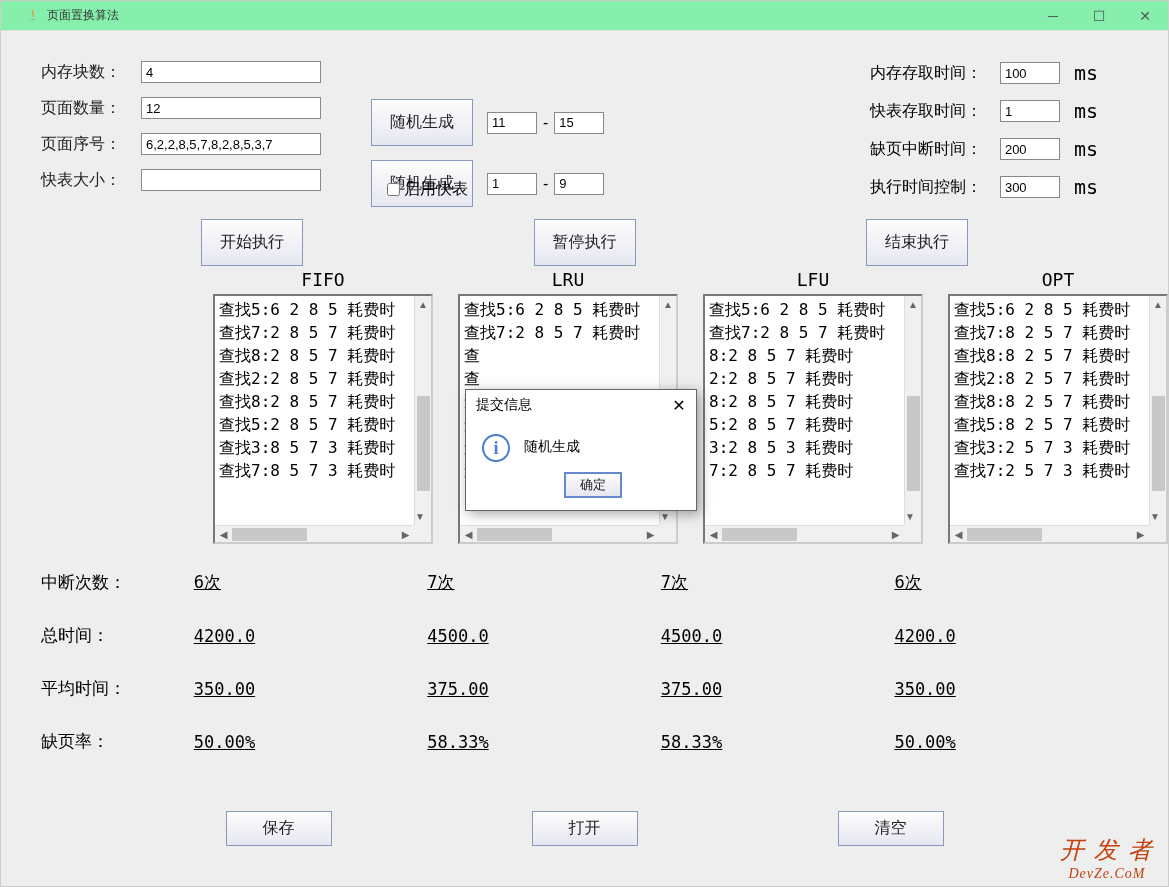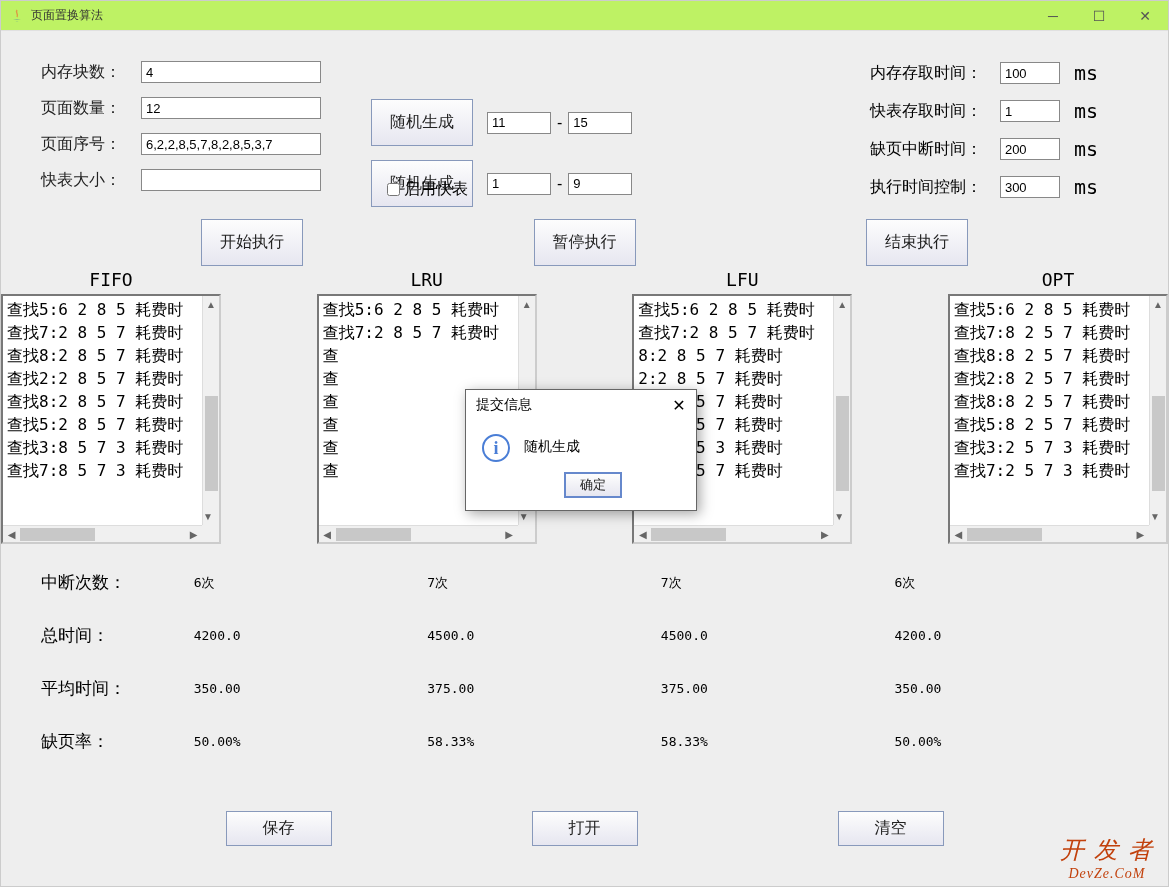--- a/index.html
+++ b/index.html
@@ -1,53 +1,53 @@
 <!DOCTYPE html>
 <html><head>
 <meta charset="utf-8">
 <style>
 * { box-sizing: border-box; margin: 0; padding: 0; }
 body { font-family: "Microsoft YaHei", SimSun, sans-serif; background: #fff; width: 1169px; height: 887px; overflow: hidden; position: relative; }
 .window { width: 1169px; height: 887px; border: 1px solid #ccc; background: #fff; }
-.titlebar { height: 30px; background: #bef264; border-bottom: 1px solid #e0e0e0; display: flex; align-items: center; padding-left: 8px; position: relative; }
+.titlebar { height: 30px; background: #86efac; border-bottom: 1px solid #e0e0e0; display: flex; align-items: center; padding-left: 24px; position: relative; }
 .titlebar .java-icon { width: 16px; height: 16px; margin-right: 6px; display: inline-flex; align-items: center; justify-content: center; }
 .titlebar .title-text { font-size: 12px; color: #333; }
 .title-controls { position: absolute; right: 0; top: 0; display: flex; }
 .title-controls div { width: 46px; height: 30px; display: flex; align-items: center; justify-content: center; font-size: 14px; color: #555; cursor: pointer; }
 .content { padding: 30px 40px; background: #eeeeee; height: calc(100% - 30px); position: relative; }
 .form-row { display: flex; align-items: center; margin-bottom: 14px; font-size: 16px; }
 .label { width: 100px; color: #222; }
 .text-input { border: 1px solid #888; background: #fff; height: 22px; padding: 0 4px; font-size: 13px; font-family: inherit; }
 .w180 { width: 180px; }
 .w60 { width: 60px; }
-.w50 { width: 64px; }
+.w50 { width: 50px; }
 .btn { background: linear-gradient(#fdfdfd, #e6e6f0); border: 1px solid #8899bb; padding: 12px 18px; font-size: 16px; font-family: inherit; cursor: pointer; color: #222; }
 .dash-sep { margin: 0 6px; }
 .left-col { position: absolute; left: 40px; }
 .right-col { position: absolute; right: 70px; }
 .ms { margin-left: 14px; font-family: monospace; font-size: 20px; }
 .checkbox-row { position: absolute; left: 386px; display: flex; align-items: center; font-size: 16px; }
 .checkbox-row input { margin-right: 4px; }
-.algo-section { display: flex; gap: 58px; margin-top: 10px; justify-content: space-between; }
+.algo-section { display: flex; gap: 25px; margin-top: 10px; justify-content: flex-end; padding-left: 12px; }
 .algo-col { width: 220px; }
 .algo-title { text-align: center; font-size: 18px; font-family: monospace; margin-bottom: 4px; }
 .algo-box { border: 2px inset #ccc; background: #fff; height: 250px; position: relative; overflow: hidden; }
 .algo-content { padding: 2px 4px; font-size: 16px; line-height: 23px; white-space: nowrap; overflow: hidden; height: 200px; font-family: SimSun, monospace; }
 .algo-line { white-space: nowrap; overflow: hidden; }
 .scrollbar-v { position: absolute; right: 0; top: 0; width: 17px; height: calc(100% - 17px); background: #f0f0f0; border-left: 1px solid #ddd; }
 .scrollbar-v .sbtn { height: 17px; background: #f0f0f0; display: flex; align-items: center; justify-content: center; font-size: 10px; color: #666; }
 .scrollbar-v .thumb { position: absolute; top: 100px; left: 2px; width: 13px; height: 95px; background: #c8c8c8; }
 .scrollbar-h { position: absolute; bottom: 0; left: 0; height: 17px; width: calc(100% - 17px); background: #f0f0f0; border-top: 1px solid #ddd; display: flex; }
 .scrollbar-h .sbtn { width: 17px; background: #f0f0f0; display: flex; align-items: center; justify-content: center; font-size: 10px; color: #666; }
 .scrollbar-h .thumb { flex: 0 0 75px; height: 13px; margin-top: 2px; background: #c8c8c8; }
 .scrollbar-h .track { flex: 1; }
 .corner { position: absolute; right: 0; bottom: 0; width: 17px; height: 17px; background: #f0f0f0; }
 .stat-row { display: flex; align-items: center; margin-bottom: 30px; font-size: 17px; }
 .stat-label { width: 170px; padding-left: 0; }
-.stat-val { width: 260px; font-family: monospace; font-size: 13px; }
+.stat-val { width: 260px; font-family: monospace; font-size: 17px; text-decoration: underline; }
 .bottom-buttons { display: flex; gap: 200px; justify-content: center; margin-top: 6px; }
 .bottom-buttons .btn { padding: 6px 36px; }
 .watermark { position: absolute; right: 14px; bottom: 4px; font-size: 24px; font-family: "Microsoft YaHei"; color: #c2410c; font-style: italic; letter-spacing: 2px; }
 .watermark .sub { font-size: 14px; display: block; text-align: center; letter-spacing: 1px; }
 
 .dialog-overlay { position: absolute; left: 464px; top: 358px; width: 232px; background: #fff; border: 1px solid #666; box-shadow: 3px 3px 12px rgba(0,0,0,0.35); z-index: 100; }
 .dialog-title { height: 30px; display: flex; align-items: center; padding-left: 10px; font-size: 14px; position: relative; background: #fff; }
 .dialog-close { position: absolute; right: 6px; top: 4px; width: 22px; height: 22px; display: flex; align-items: center; justify-content: center; font-size: 16px; cursor: pointer; }
 .dialog-body { display: flex; align-items: flex-start; padding: 14px 16px 10px; gap: 14px; }
 .info-icon { width: 28px; height: 28px; border-radius: 50%; border: 2px solid #4a7ed6; display: flex; align-items: center; justify-content: center; color: #4a7ed6; font-weight: bold; font-family: serif; font-size: 18px; flex-shrink: 0; }

